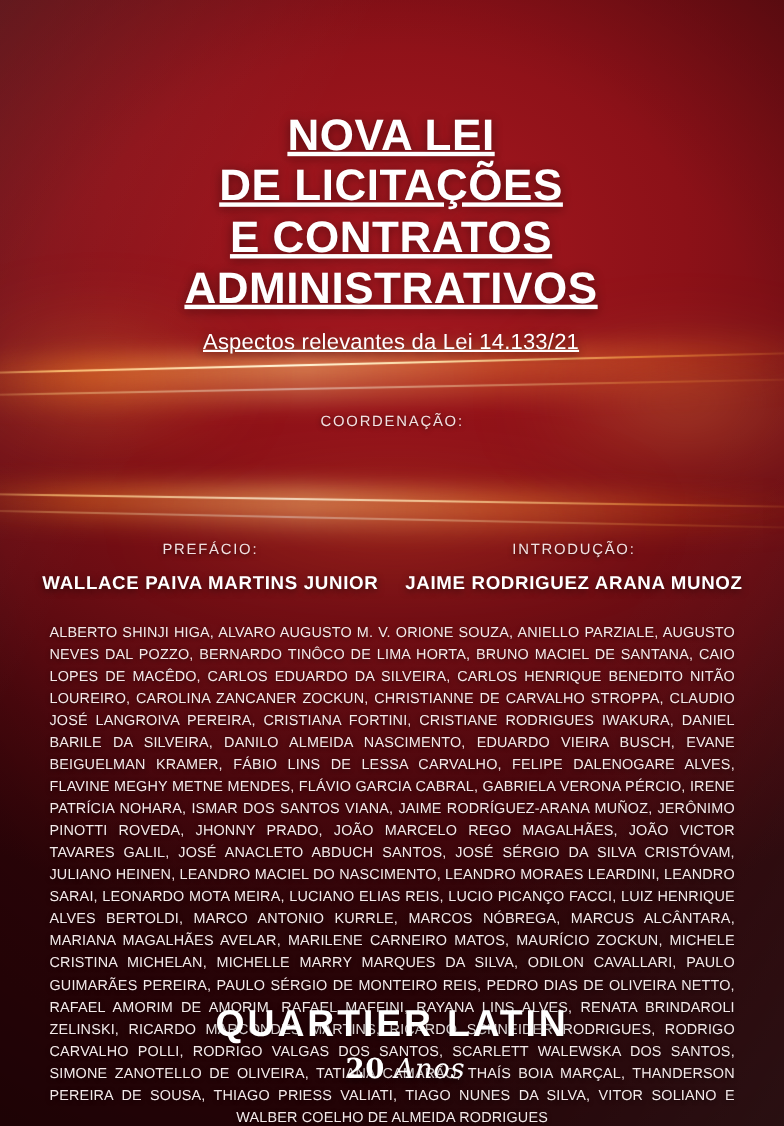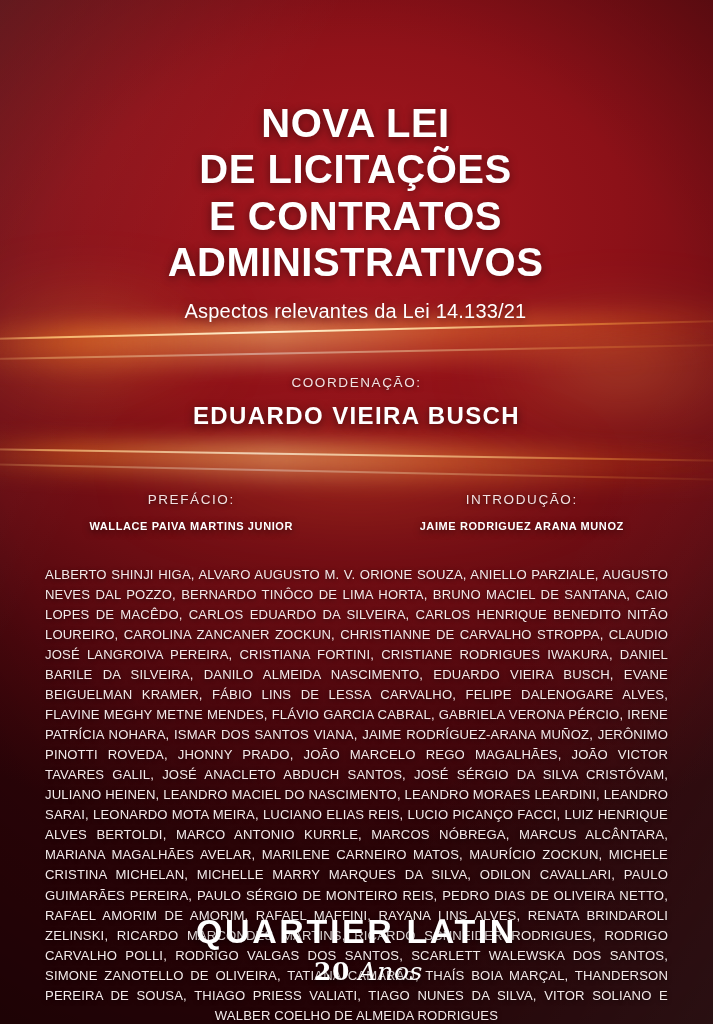--- a/index.html
+++ b/index.html
@@ -102,21 +102,21 @@
     z-index: 5;
     width: 100%;
     height: 100%;
     color: #fff;
     text-align: center;
   }
 
   .title-block {
     position: absolute;
     top: 100px;
-    left: 0; right: 2px;
+    left: 0; right: 2px; text-decoration: underline;
   }
   .title-line {
     font-weight: bold;
     font-size: 40px;
     letter-spacing: 0.5px;
     line-height: 1.16;
     text-shadow: 0 2px 10px rgba(0,0,0,0.45);
   }
   .subtitle {
     margin-top: 14px;
@@ -150,21 +150,21 @@
     top: 492px;
     left: 26px; right: 26px;
     display: flex;
   }
   .col {
     flex: 1 1 50%;
   }
   .col .label-small { display: block; }
   .col-name {
     margin-top: 13px;
-    font-size: 11px;
+    font-size: 17px;
     font-weight: bold;
     letter-spacing: 0.6px;
     text-shadow: 0 2px 7px rgba(0,0,0,0.55);
   }
 
   .authors {
     position: absolute;
     top: 565px;
     left: 45px;
     right: 45px;
@@ -232,21 +232,20 @@
     <div class="title-block">
       <div class="title-line">NOVA LEI</div>
       <div class="title-line">DE LICITAÇÕES</div>
       <div class="title-line">E CONTRATOS</div>
       <div class="title-line">ADMINISTRATIVOS</div>
       <div class="subtitle">Aspectos relevantes da Lei 14.133/21</div>
     </div>
 
     <div class="coord-block">
       <div class="label-small">COORDENAÇÃO:</div>
-      <div class="coord-name">EDUARDO VIEIRA BUSCH</div>
     </div>
 
     <div class="two-col">
       <div class="col">
         <span class="label-small">PREFÁCIO:</span>
         <div class="col-name">WALLACE PAIVA MARTINS JUNIOR</div>
       </div>
       <div class="col">
         <span class="label-small">INTRODUÇÃO:</span>
         <div class="col-name">JAIME RODRIGUEZ ARANA MUNOZ</div>

